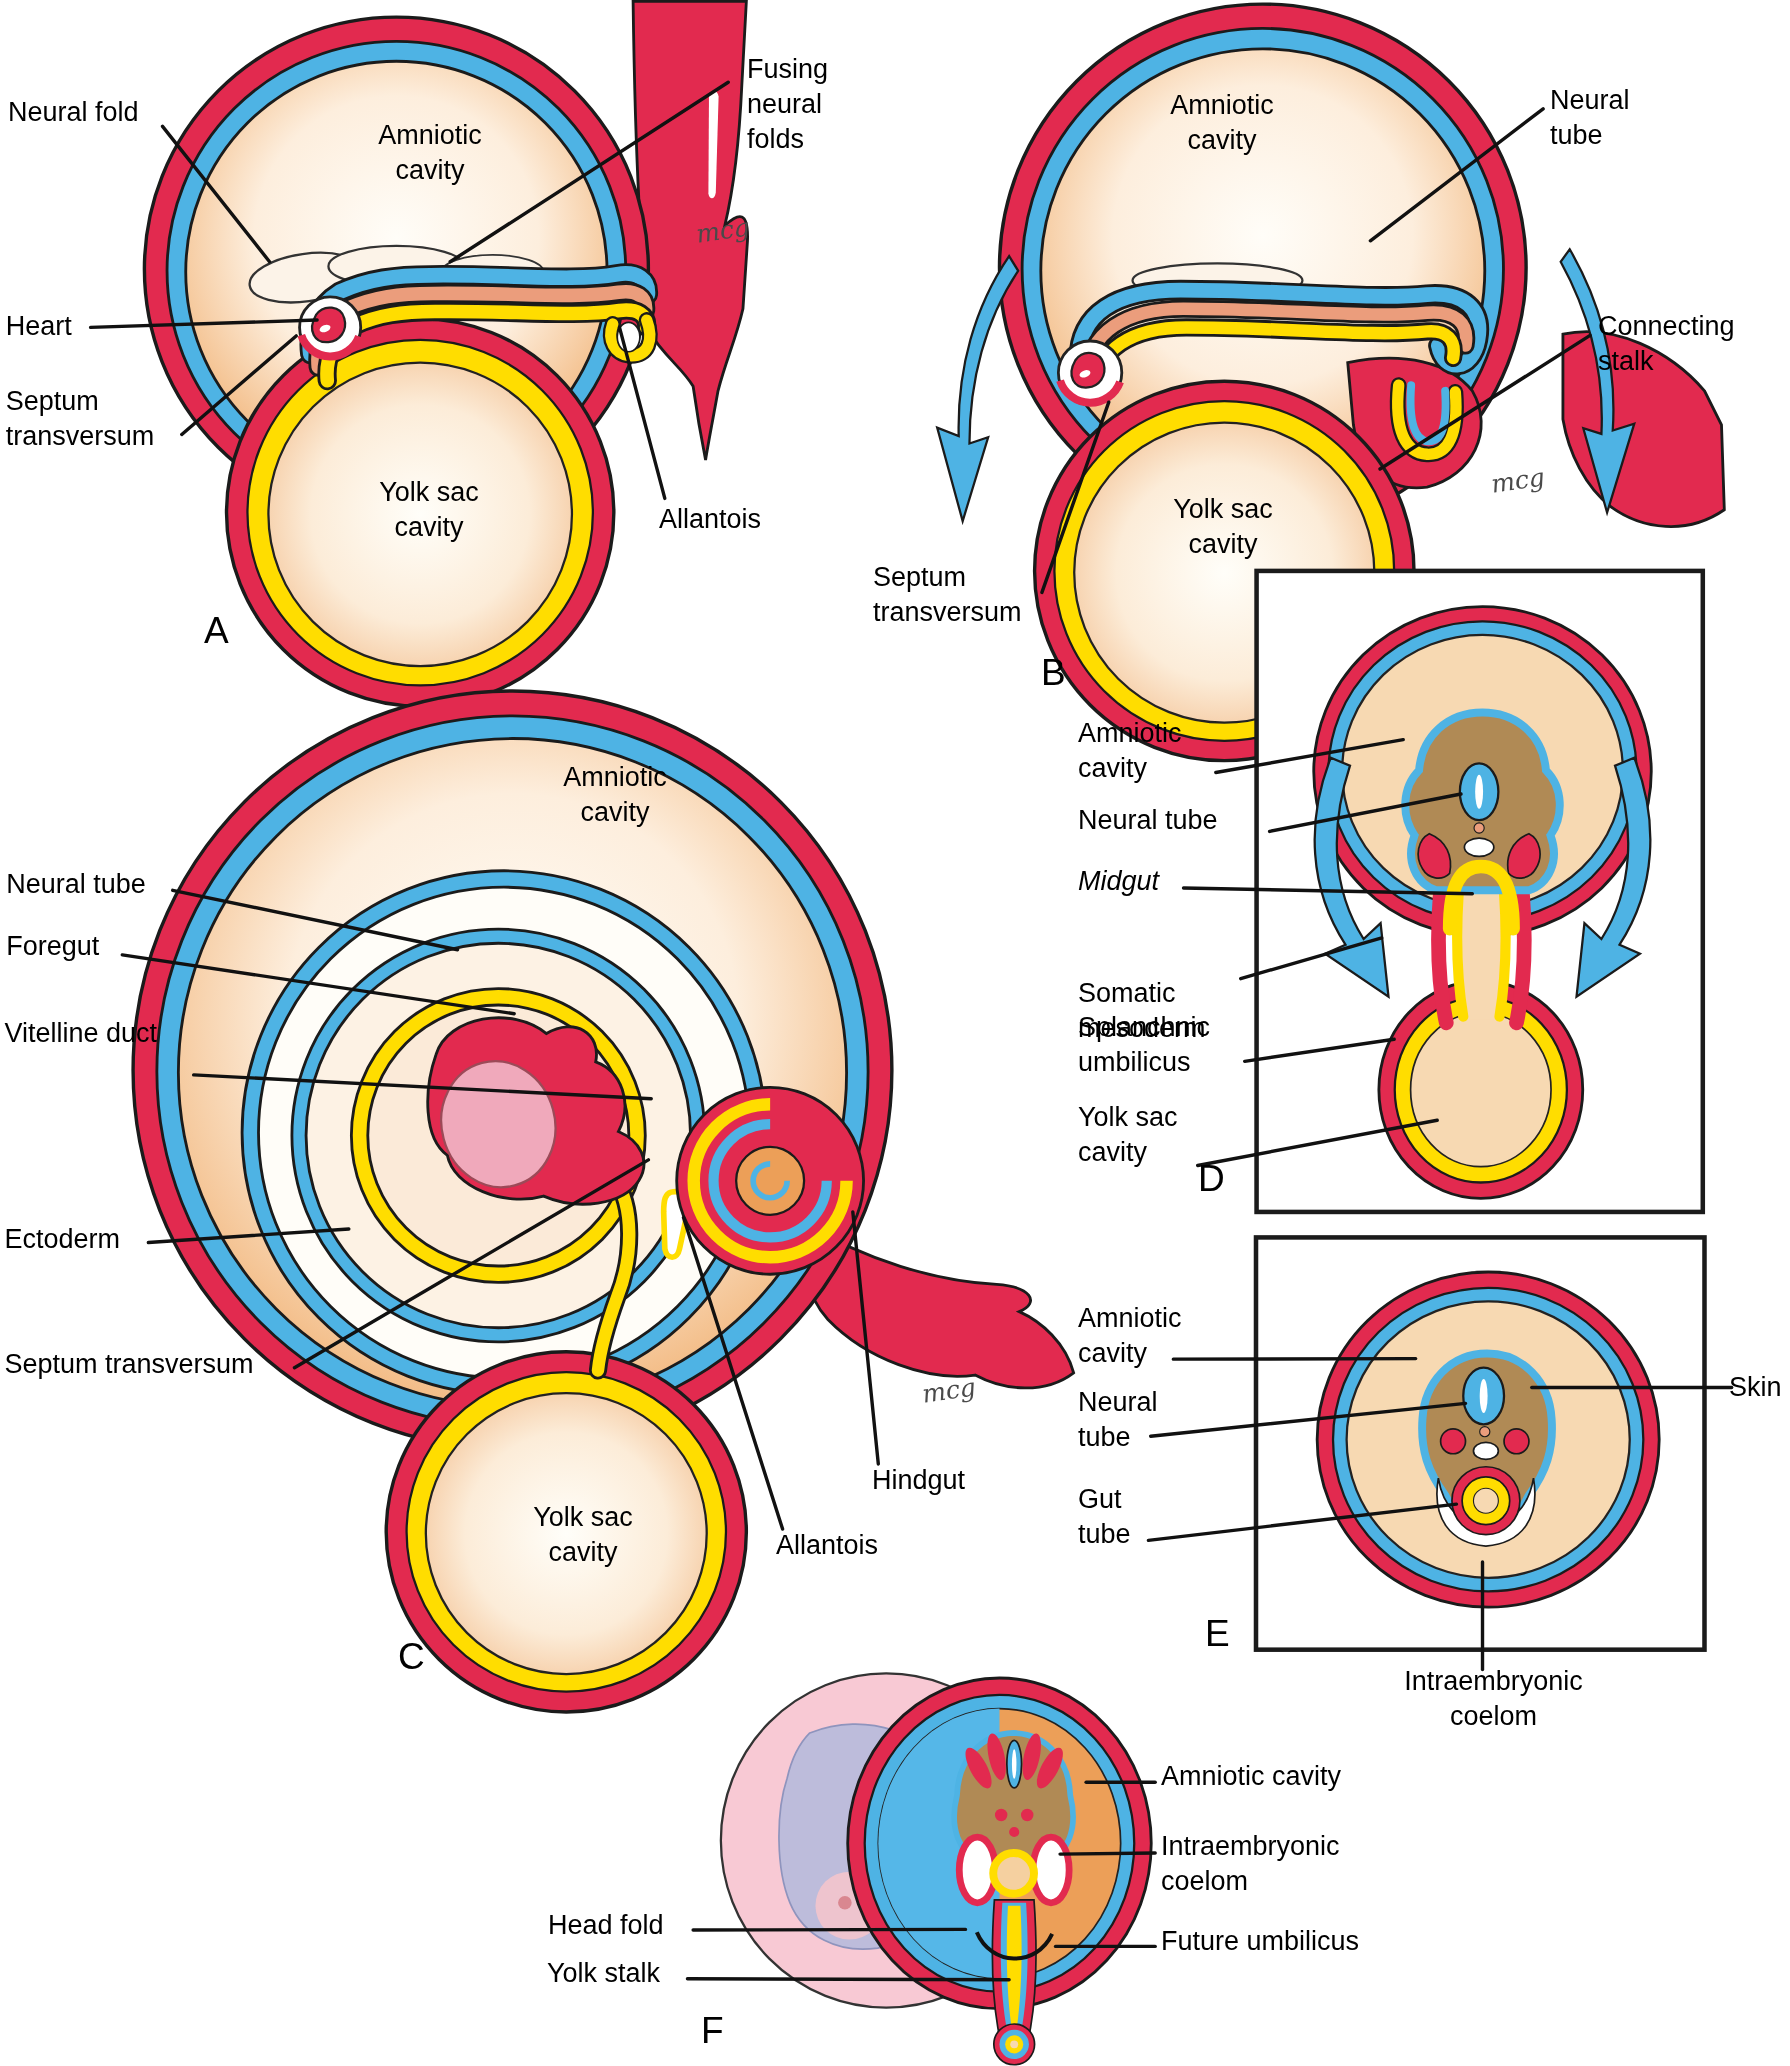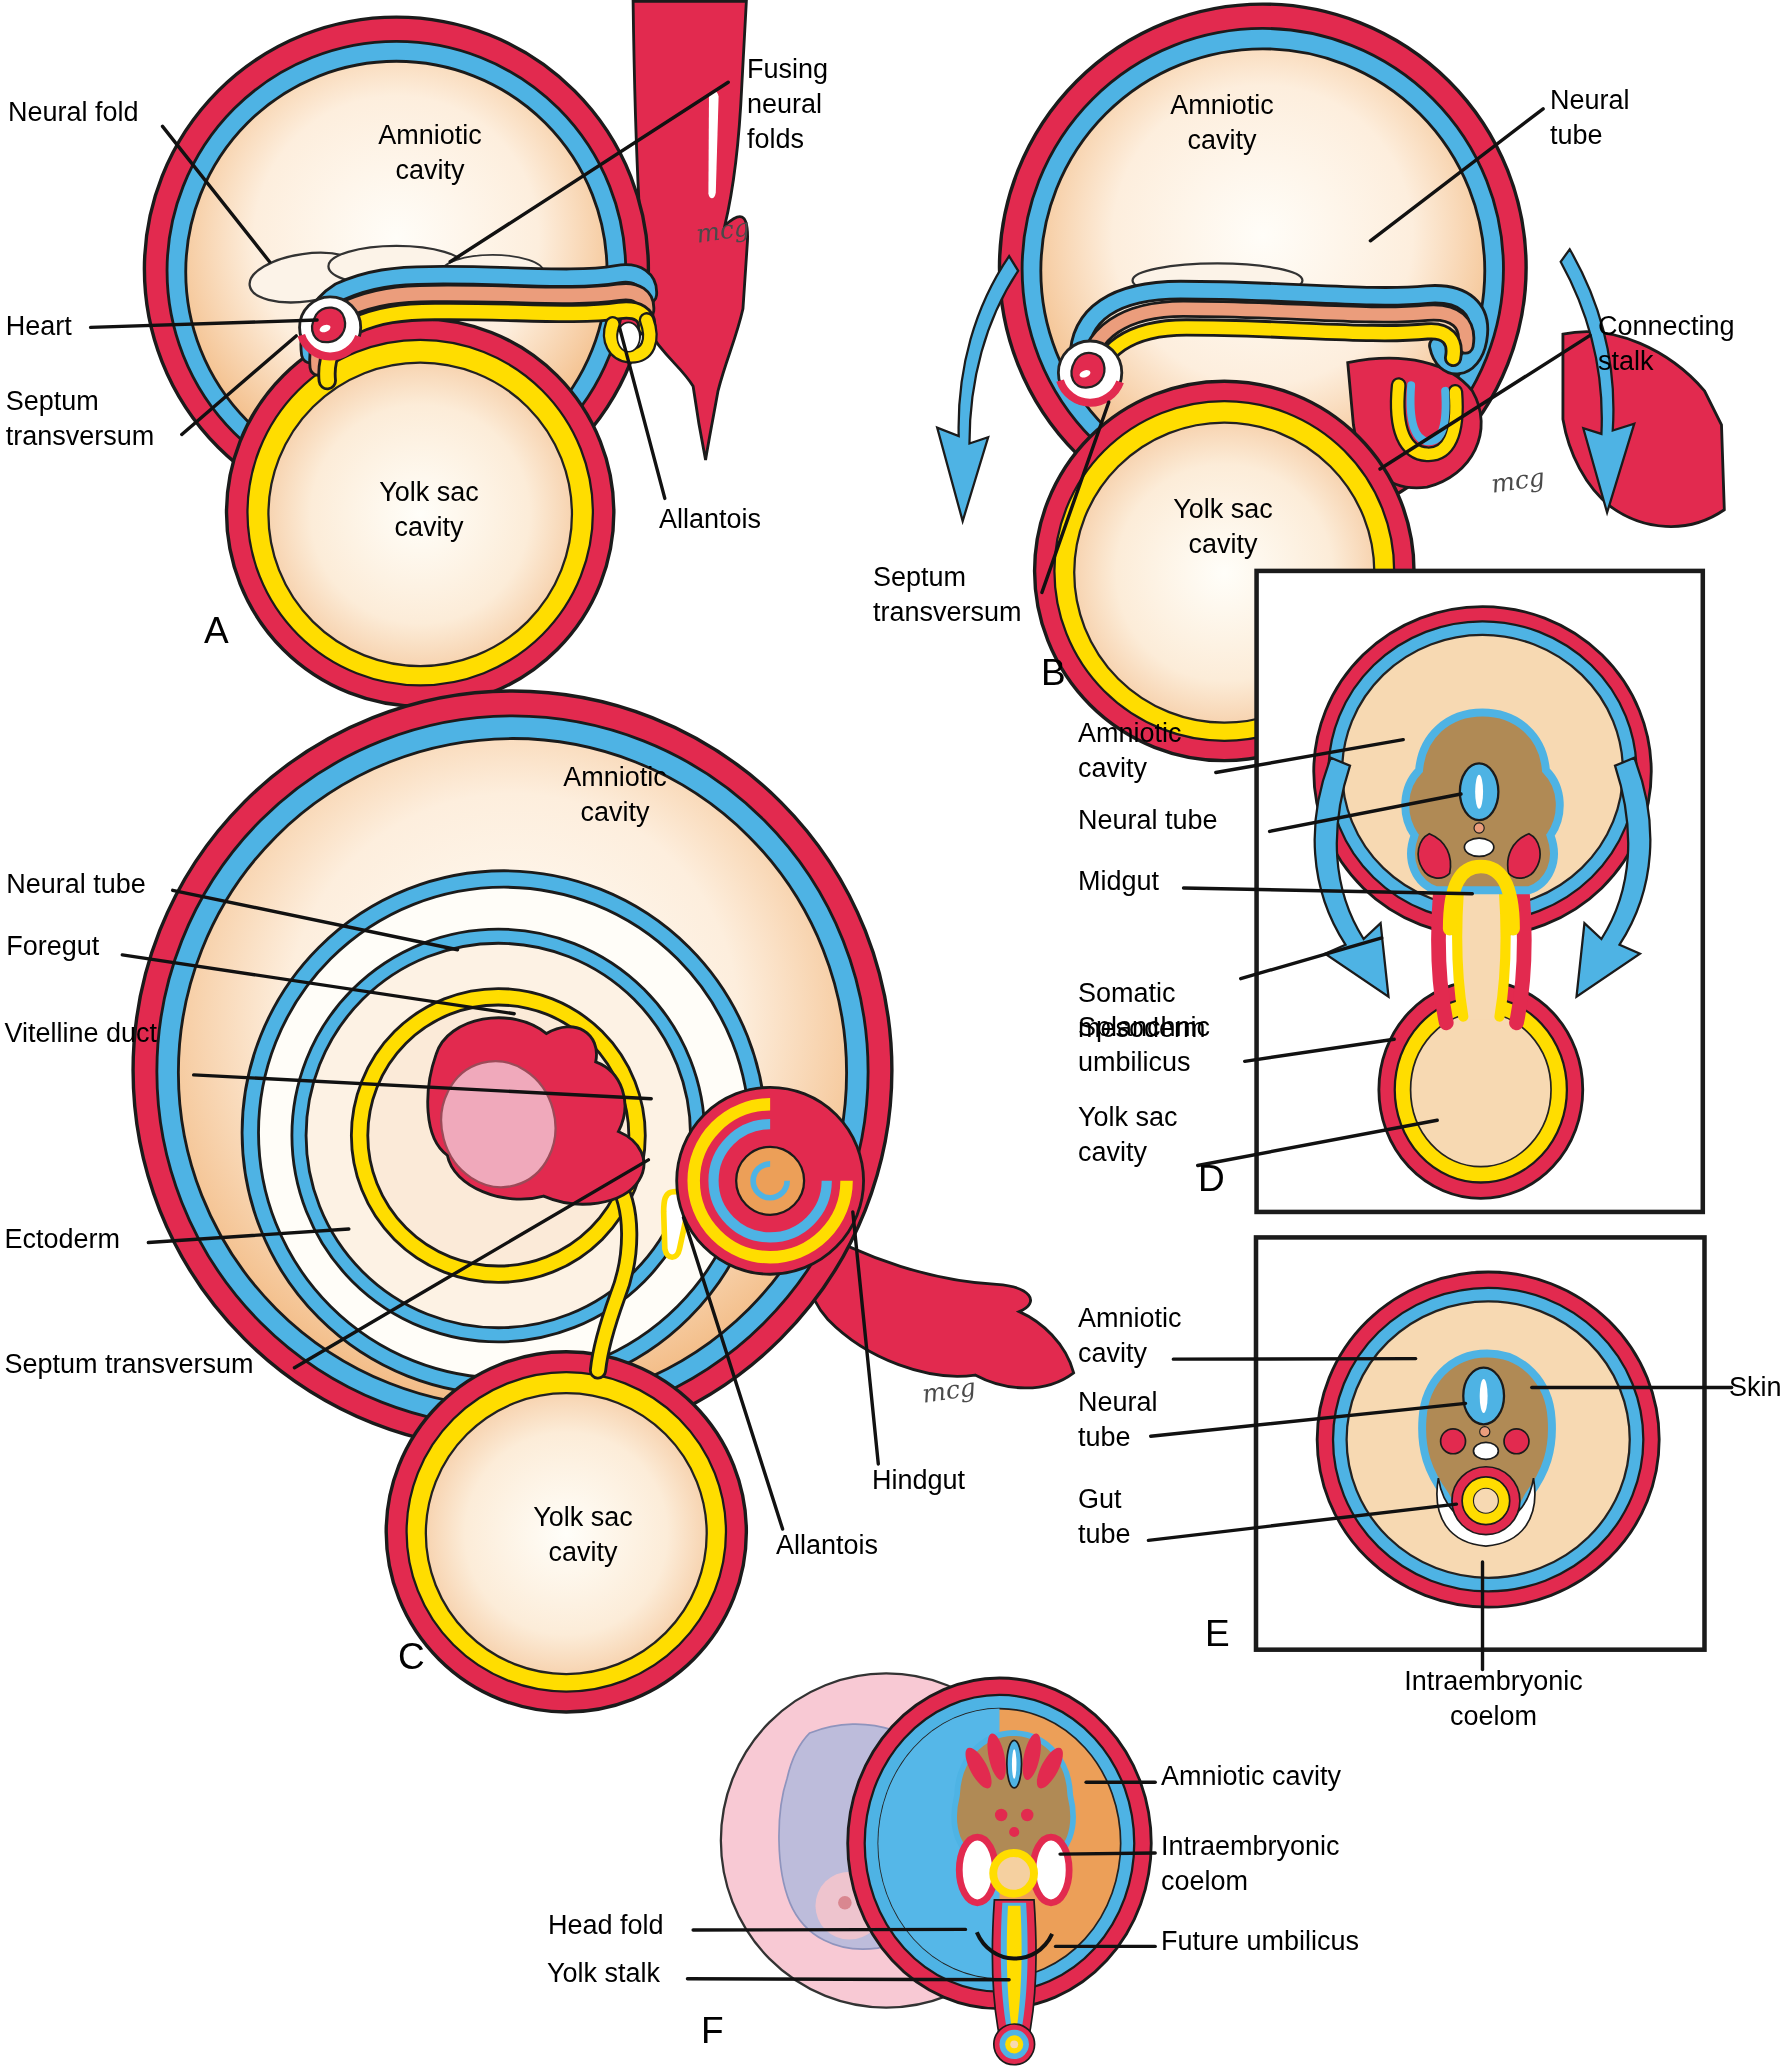--- a/index.html
+++ b/index.html
@@ -36,21 +36,21 @@
   .lC-vitelline{left:4.5px;top:1016px;}
   .lC-ectoderm{left:4.5px;top:1222px;}
   .lC-septum{left:4.5px;top:1347px;}
   .lC-yolk{left:498px;top:1500px;width:170px;}
   .lC-hindgut{left:872px;top:1463px;text-align:right;}
   .lC-allantois{left:776px;top:1528px;}
   .lC-letter{left:398px;top:1638px;}
   
   .lD-amnio{left:1078px;top:716px;width:164px;}
   .lD-neural{left:1078px;top:803px;}
-  .lD-midgut{left:1078px;top:864px;}
+  .lD-midgut{left:1078px;top:864px;font-style:italic;}
   .lD-somatic{left:1078px;top:976px;width:170px;}
   .lD-splanchnic{left:1078px;top:1010px;width:176px;}
   .lD-yolk{left:1078px;top:1100px;width:159px;}
   .lD-letter{left:1198px;top:1160px;}
   
   .lE-amnio{left:1078px;top:1301px;width:159px;}
   .lE-neural{left:1078px;top:1385px;width:113px;}
   .lE-gut{left:1078px;top:1482px;width:85px;}
   .lE-skin{left:1729px;top:1370px;}
   .lE-intra{left:1363px;top:1664px;width:261px;}

